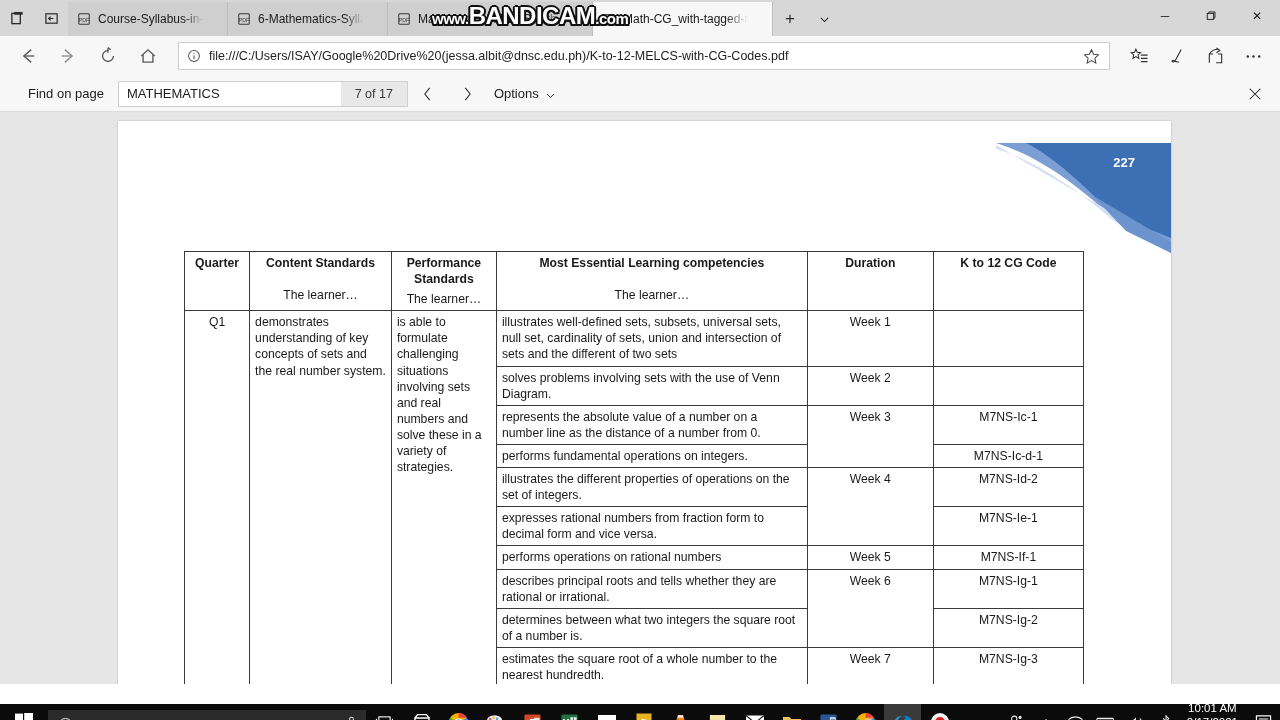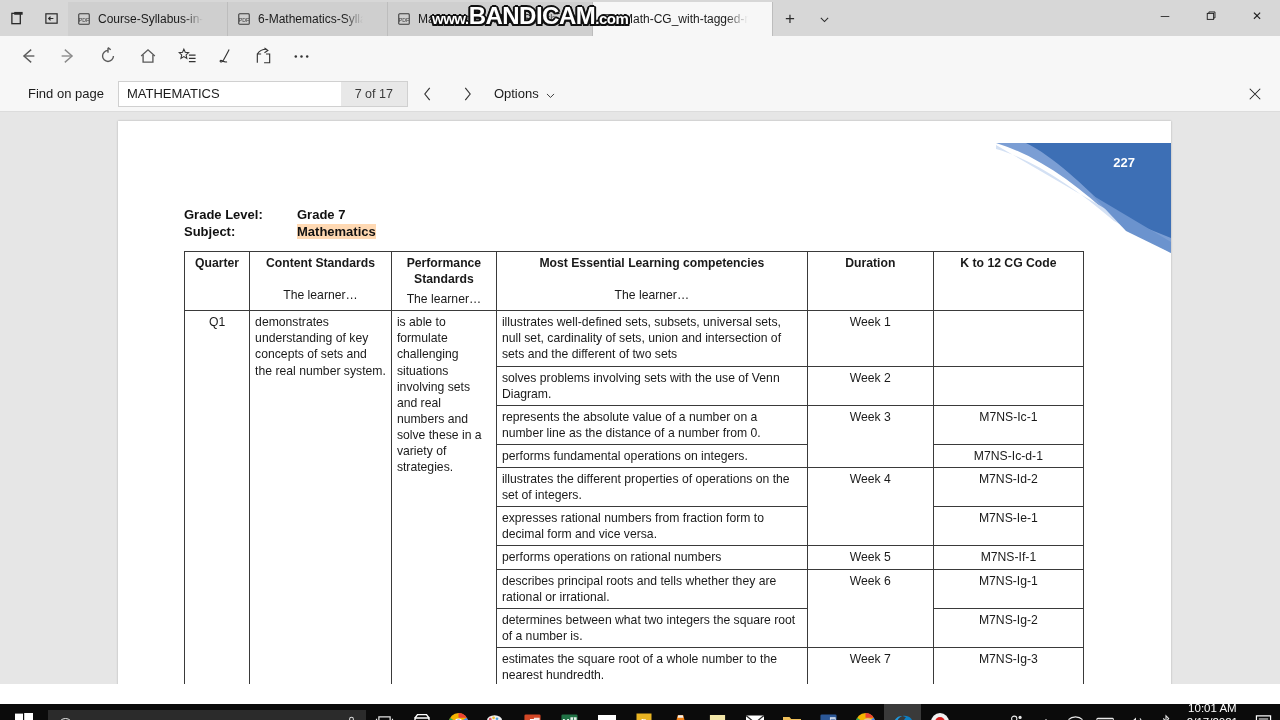--- a/index.html
+++ b/index.html
@@ -340,20 +340,34 @@
           <path d="M11 1.8 V7.5 M11 1.8 L14 4.2" fill="none" stroke="#5a5a5a" stroke-width="1.5"></path>
         </svg>
     </div>
     <div class="navbtn">
       <svg width="20" height="20" viewBox="0 0 22 22">
           <path d="M3.5 11 L11 4.2 L18.5 11" fill="none" stroke="#5a5a5a" stroke-width="1.5"></path>
           <path d="M5.6 10 V17.8 H16.4 V10" fill="none" stroke="#5a5a5a" stroke-width="1.5"></path>
         </svg>
     </div>
 
+    <div class="omnibox">
+      <span class="omni-info">
+        <svg width="14" height="14" viewBox="0 0 16 16">
+            <circle cx="8" cy="8" r="6.2" fill="none" stroke="#5a5a5a" stroke-width="1.2"></circle>
+            <path d="M8 7 V11.3 M8 4.6 V5.5" stroke="#5a5a5a" stroke-width="1.3"></path>
+          </svg>
+      </span>
+      <span class="omni-url">file:///C:/Users/ISAY/Google%20Drive%20(jessa.albit@dnsc.edu.ph)/K-to-12-MELCS-with-CG-Codes.pdf</span>
+      <span class="omni-star">
+        <svg width="17" height="17" viewBox="0 0 18 18">
+            <path d="M9 1.8 L11.2 6.6 L16.4 7.2 L12.6 10.8 L13.6 16 L9 13.4 L4.4 16 L5.4 10.8 L1.6 7.2 L6.8 6.6 Z" fill="none" stroke="#444" stroke-width="1.1"></path>
+          </svg>
+      </span>
+    </div>
 
     <div class="navicons">
       <div class="naviconbtn">
         <svg width="19" height="19" viewBox="0 0 20 20">
             <path d="M6.2 2.2 L7.6 5.6 L11.2 5.9 L8.5 8.4 L9.3 12 L6.2 10.1 L3.1 12 L3.9 8.4 L1.2 5.9 L4.8 5.6 Z" fill="none" stroke="#333" stroke-width="1.1"></path>
             <path d="M11.5 8.5 H18.5 M11.5 12 H18.5 M11.5 15.4 H18.5" stroke="#333" stroke-width="1.2"></path>
           </svg>
       </div>
       <div class="naviconbtn">
         <svg width="19" height="19" viewBox="0 0 20 20">
@@ -412,30 +426,20 @@
       <div class="corner">
         <svg width="175" height="110" viewBox="0 0 175 110" preserveAspectRatio="none">
           <path d="M0 0 L175 0 L175 110 L120 78 C80 40 40 12 0 0 Z" fill="#7b9ed4"></path>
           <path d="M30 0 L175 0 L175 95 L118 72 C85 40 58 14 30 0 Z" fill="#3d6fb5"></path>
           <path d="M0 2 L175 104 L175 110 L118 78 C78 44 36 16 0 6 Z" fill="#d4e1f4"></path>
           <path d="M96 52 L175 99 L175 110 L130 88 Z" fill="#6b93ce"></path>
         </svg>
       </div>
       <div class="pagenum">227</div>
 
-      <div class="meta">
-        <div class="meta-row">
-          <span class="meta-key">Grade Level:</span>
-          <span class="meta-val">Grade 7</span>
-        </div>
-        <div class="meta-row">
-          <span class="meta-key">Subject:</span>
-          <span class="meta-val hl">Mathematics</span>
-        </div>
-      </div>
 
       <table class="melcs">
         <thead>
           <tr>
             <th class="c-quarter hdr-q">
               <span>Quarter</span>
             </th>
             <th class="c-content">
               <span>Content Standards</span>
               <span class="learner">The learner…</span>

